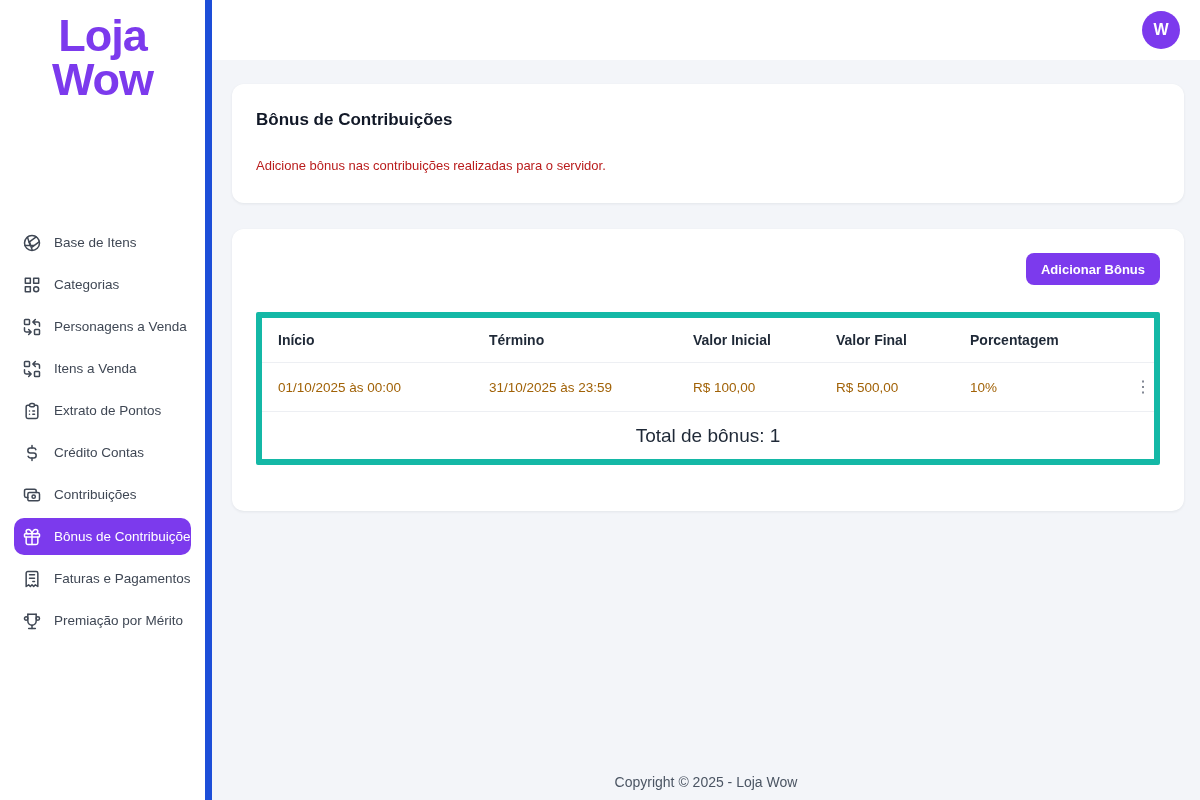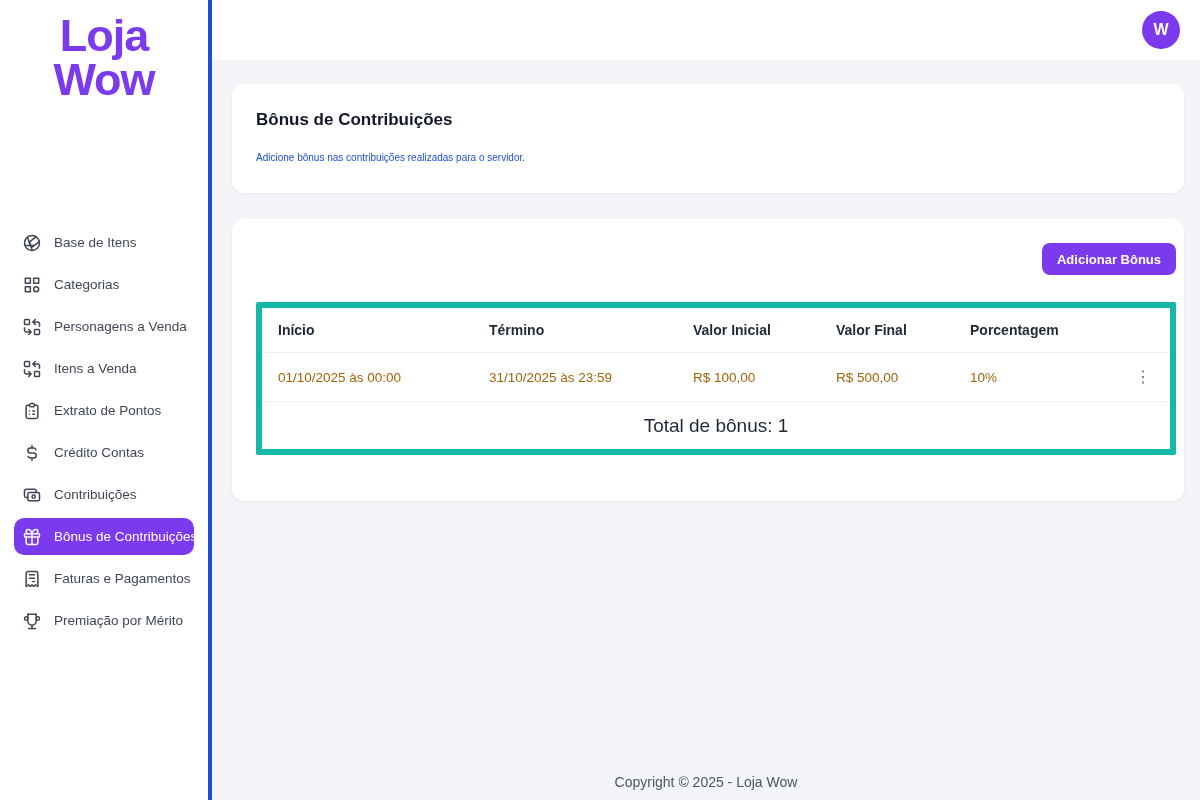--- a/index.html
+++ b/index.html
@@ -9,21 +9,21 @@
     display: flex;
     background: #f3f5f9;
     color: #111827;
   }
 
   
   .sidebar {
     width: 212px;
     min-width: 212px;
     background: #ffffff;
-    border-right: 4px solid #1d4ed8;
+    border-right: 7px solid #1d4ed8;
     display: flex;
     flex-direction: column;
   }
   .logo {
     padding: 14px 0 26px 0;
     text-align: center;
     color: #7c3aed;
     font-weight: bold;
     font-size: 45px;
     line-height: 0.98;
@@ -70,23 +70,23 @@
 
   .content { flex: 1; padding: 24px 16px 0 20px; }
 
   .card {
     background: #ffffff;
     border-radius: 12px;
     box-shadow: 0 1px 3px rgba(16,24,40,0.07);
   }
   .card-header { padding: 26px 24px 30px 24px; }
   .page-title { font-size: 17px; font-weight: 700; color: #111827; }
-  .page-subtitle { margin-top: 22px; font-size: 10px; color: #1d4ed8; }
-
-  .card-table { margin-top: 26px; padding: 24px 8px 46px 24px; }
+  .page-subtitle { margin-top: 28px; font-size: 13px; color: #b91c1c; }
+
+  .card-table { margin-top: 26px; padding: 24px 24px 46px 24px; }
   .toolbar { display: flex; justify-content: flex-end; }
   .btn-primary {
     background: #7c3aed;
     color: #ffffff;
     border: none;
     border-radius: 8px;
     height: 32px;
     padding: 0 15px;
     font-size: 13px;
     font-weight: 700;

